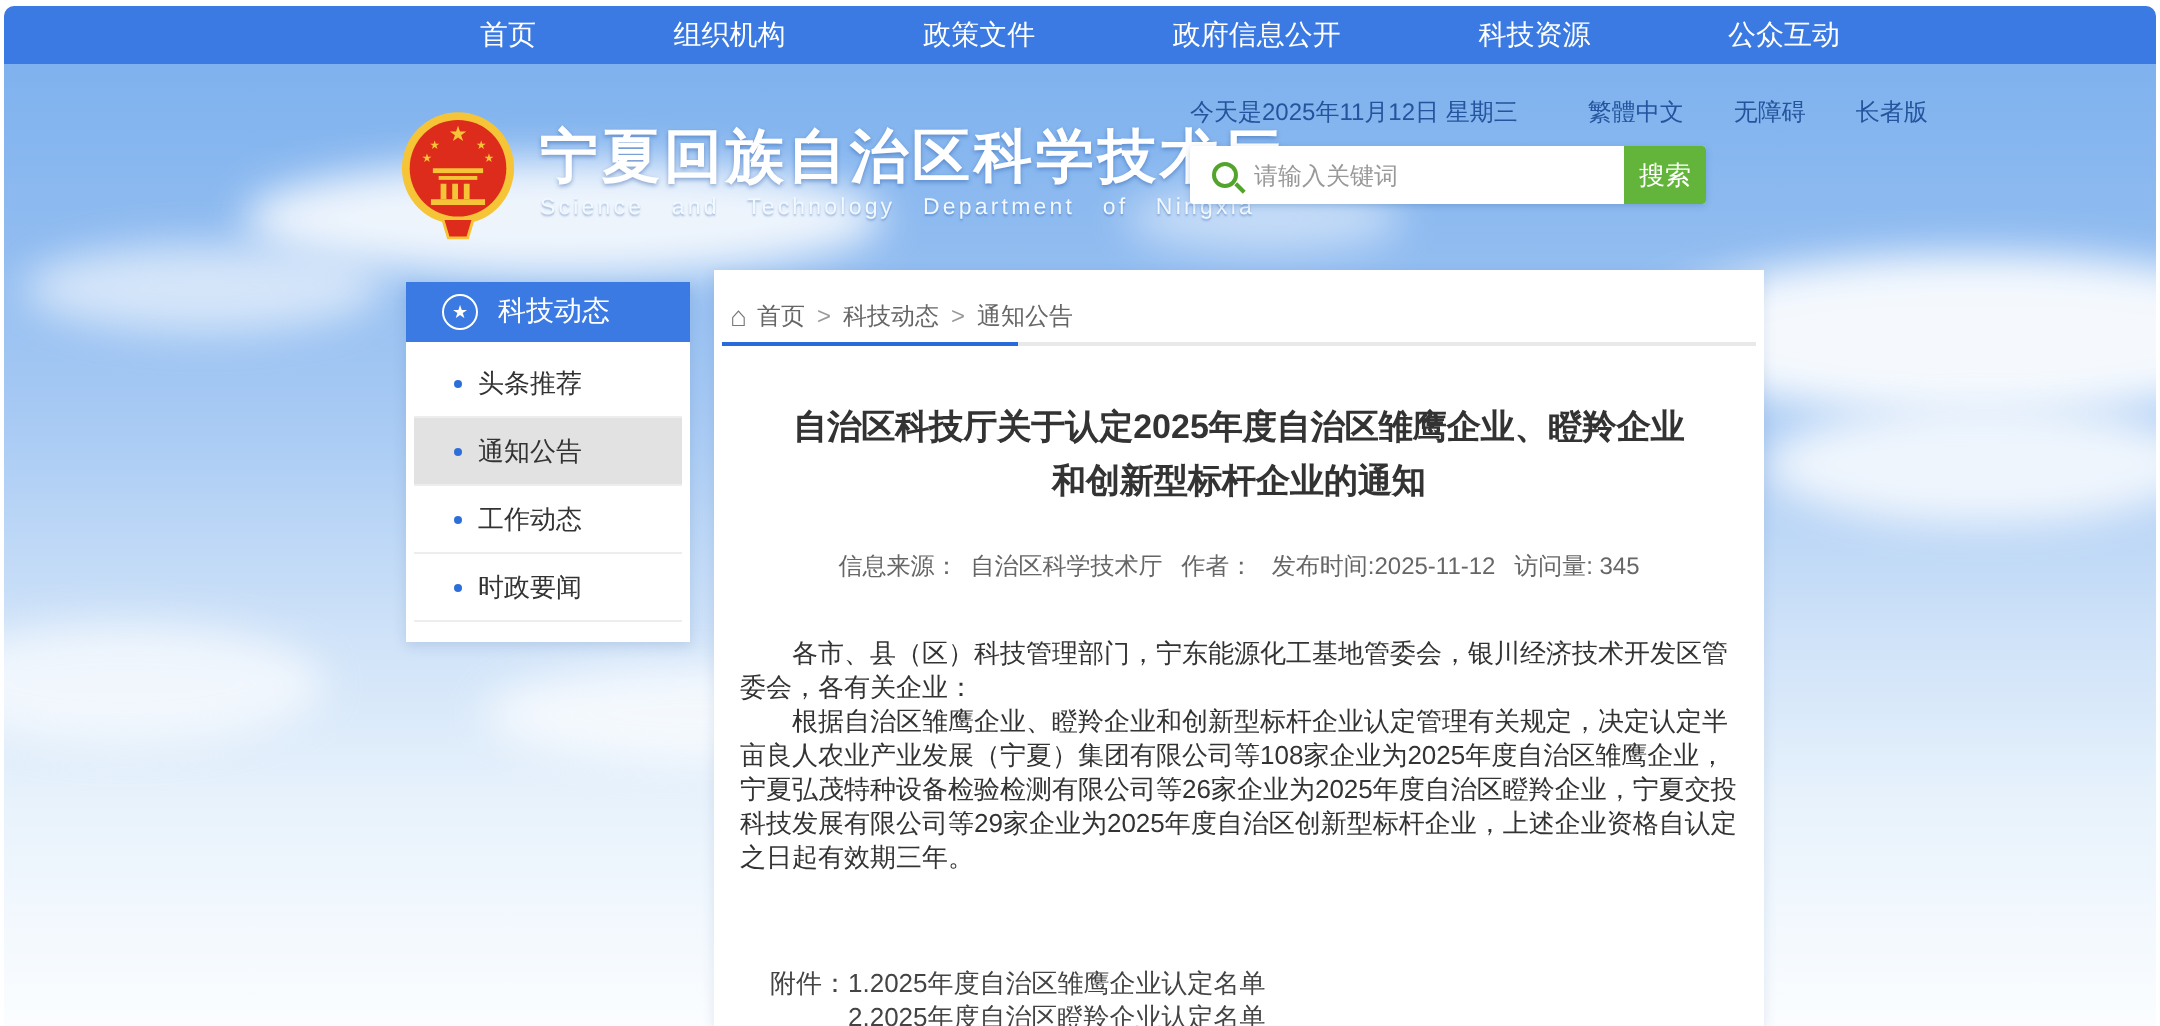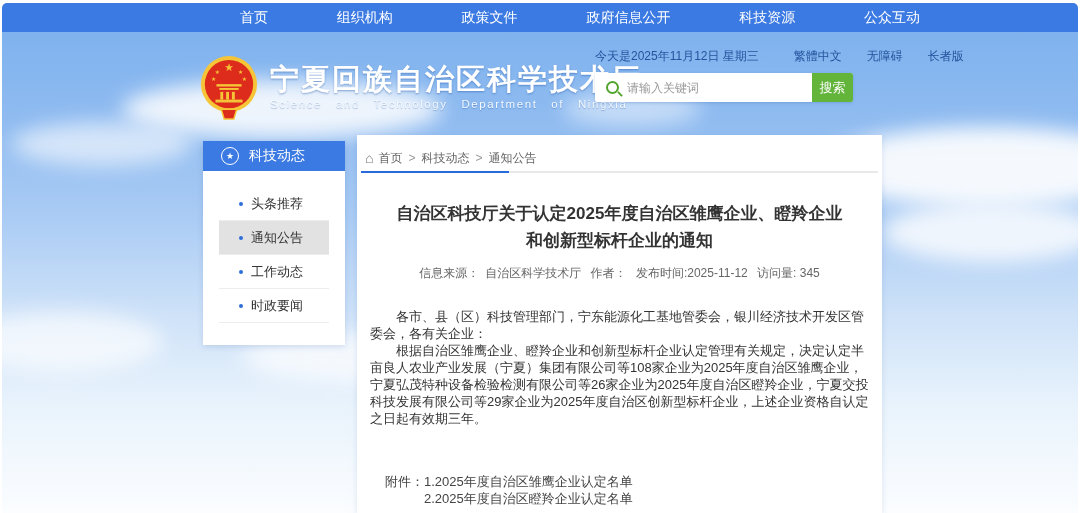--- a/index.html
+++ b/index.html
@@ -56,42 +56,42 @@
               cursor:pointer;border-radius:0 2px 2px 0;font-family:inherit;}
 
   
   .sidebar{position:absolute;left:203px;top:141px;width:142px;z-index:20;
            background:#fff;box-shadow:0 2px 6px rgba(60,100,160,.18);}
   .side-head{height:30px;background:#3b7ae2;color:#fff;display:flex;
              align-items:center;font-size:14px;}
   .side-icon{width:16px;height:16px;border:1.5px solid #fff;border-radius:50%;
              margin:0 10px 0 18px;display:flex;align-items:center;justify-content:center;
              font-size:9px;color:#fff;line-height:1;}
-  .side-list{list-style:none;margin:16px;padding:0 0 6px 0;}
+  .side-list{list-style:none;margin:4px;padding:0 0 6px 0;}
   .side-item{height:33px;display:flex;align-items:center;font-size:13px;color:#333;
              border-bottom:1px solid #ededed;cursor:pointer;padding-left:20px;}
   .side-item .dot{width:4px;height:4px;border-radius:50%;background:#2d6fd8;
                   margin-right:8px;flex:0 0 auto;}
   .side-item.active{background:#e2e2e2;}
 
   
   .main{position:absolute;left:357px;top:135px;width:525px;bottom:0;z-index:20;
         background:#fff;box-shadow:0 2px 6px rgba(60,100,160,.15);
         padding:0;box-sizing:border-box;}
   .crumb{display:flex;align-items:center;font-size:12px;color:#666;
          margin:13px 12px 0 8px;height:20px;}
   .crumb .home-ic{font-size:14px;margin-right:5px;color:#777;line-height:1;}
   .crumb a{color:#666;text-decoration:none;cursor:pointer;}
   .crumb .sep{margin:0 6px;color:#999;}
   .crumb-rule{position:relative;height:2px;margin:3px 4px 0 4px;background:#e9e9e9;}
   .crumb-rule .blue{position:absolute;left:0;top:0;width:148px;height:2px;background:#2a6bdb;}
 
   .art-title{margin-top:27px;text-align:center;font-size:17px;font-weight:bold;
              color:#333;line-height:27px;padding:0 28px;}
-  .art-meta{margin-top:11px;text-align:center;font-size:12px;color:#666;white-space:nowrap;}
+  .art-meta{margin-top:21px;text-align:center;font-size:12px;color:#666;white-space:nowrap;}
   .art-meta span{margin:0 3px;}
 
   .art-body{margin:26px 12px 0 13px;font-size:13px;color:#333;line-height:17px;}
   .art-body p{margin:0;text-indent:2em;}
 
   .attach{display:flex;margin:46px 12px 0 28px;font-size:13px;color:#444;line-height:17px;}
   .attach-label{white-space:nowrap;flex:0 0 auto;}
   .attach-list{list-style:none;margin:0;padding:0;}
   .attach-list li{cursor:pointer;}
 </style>

